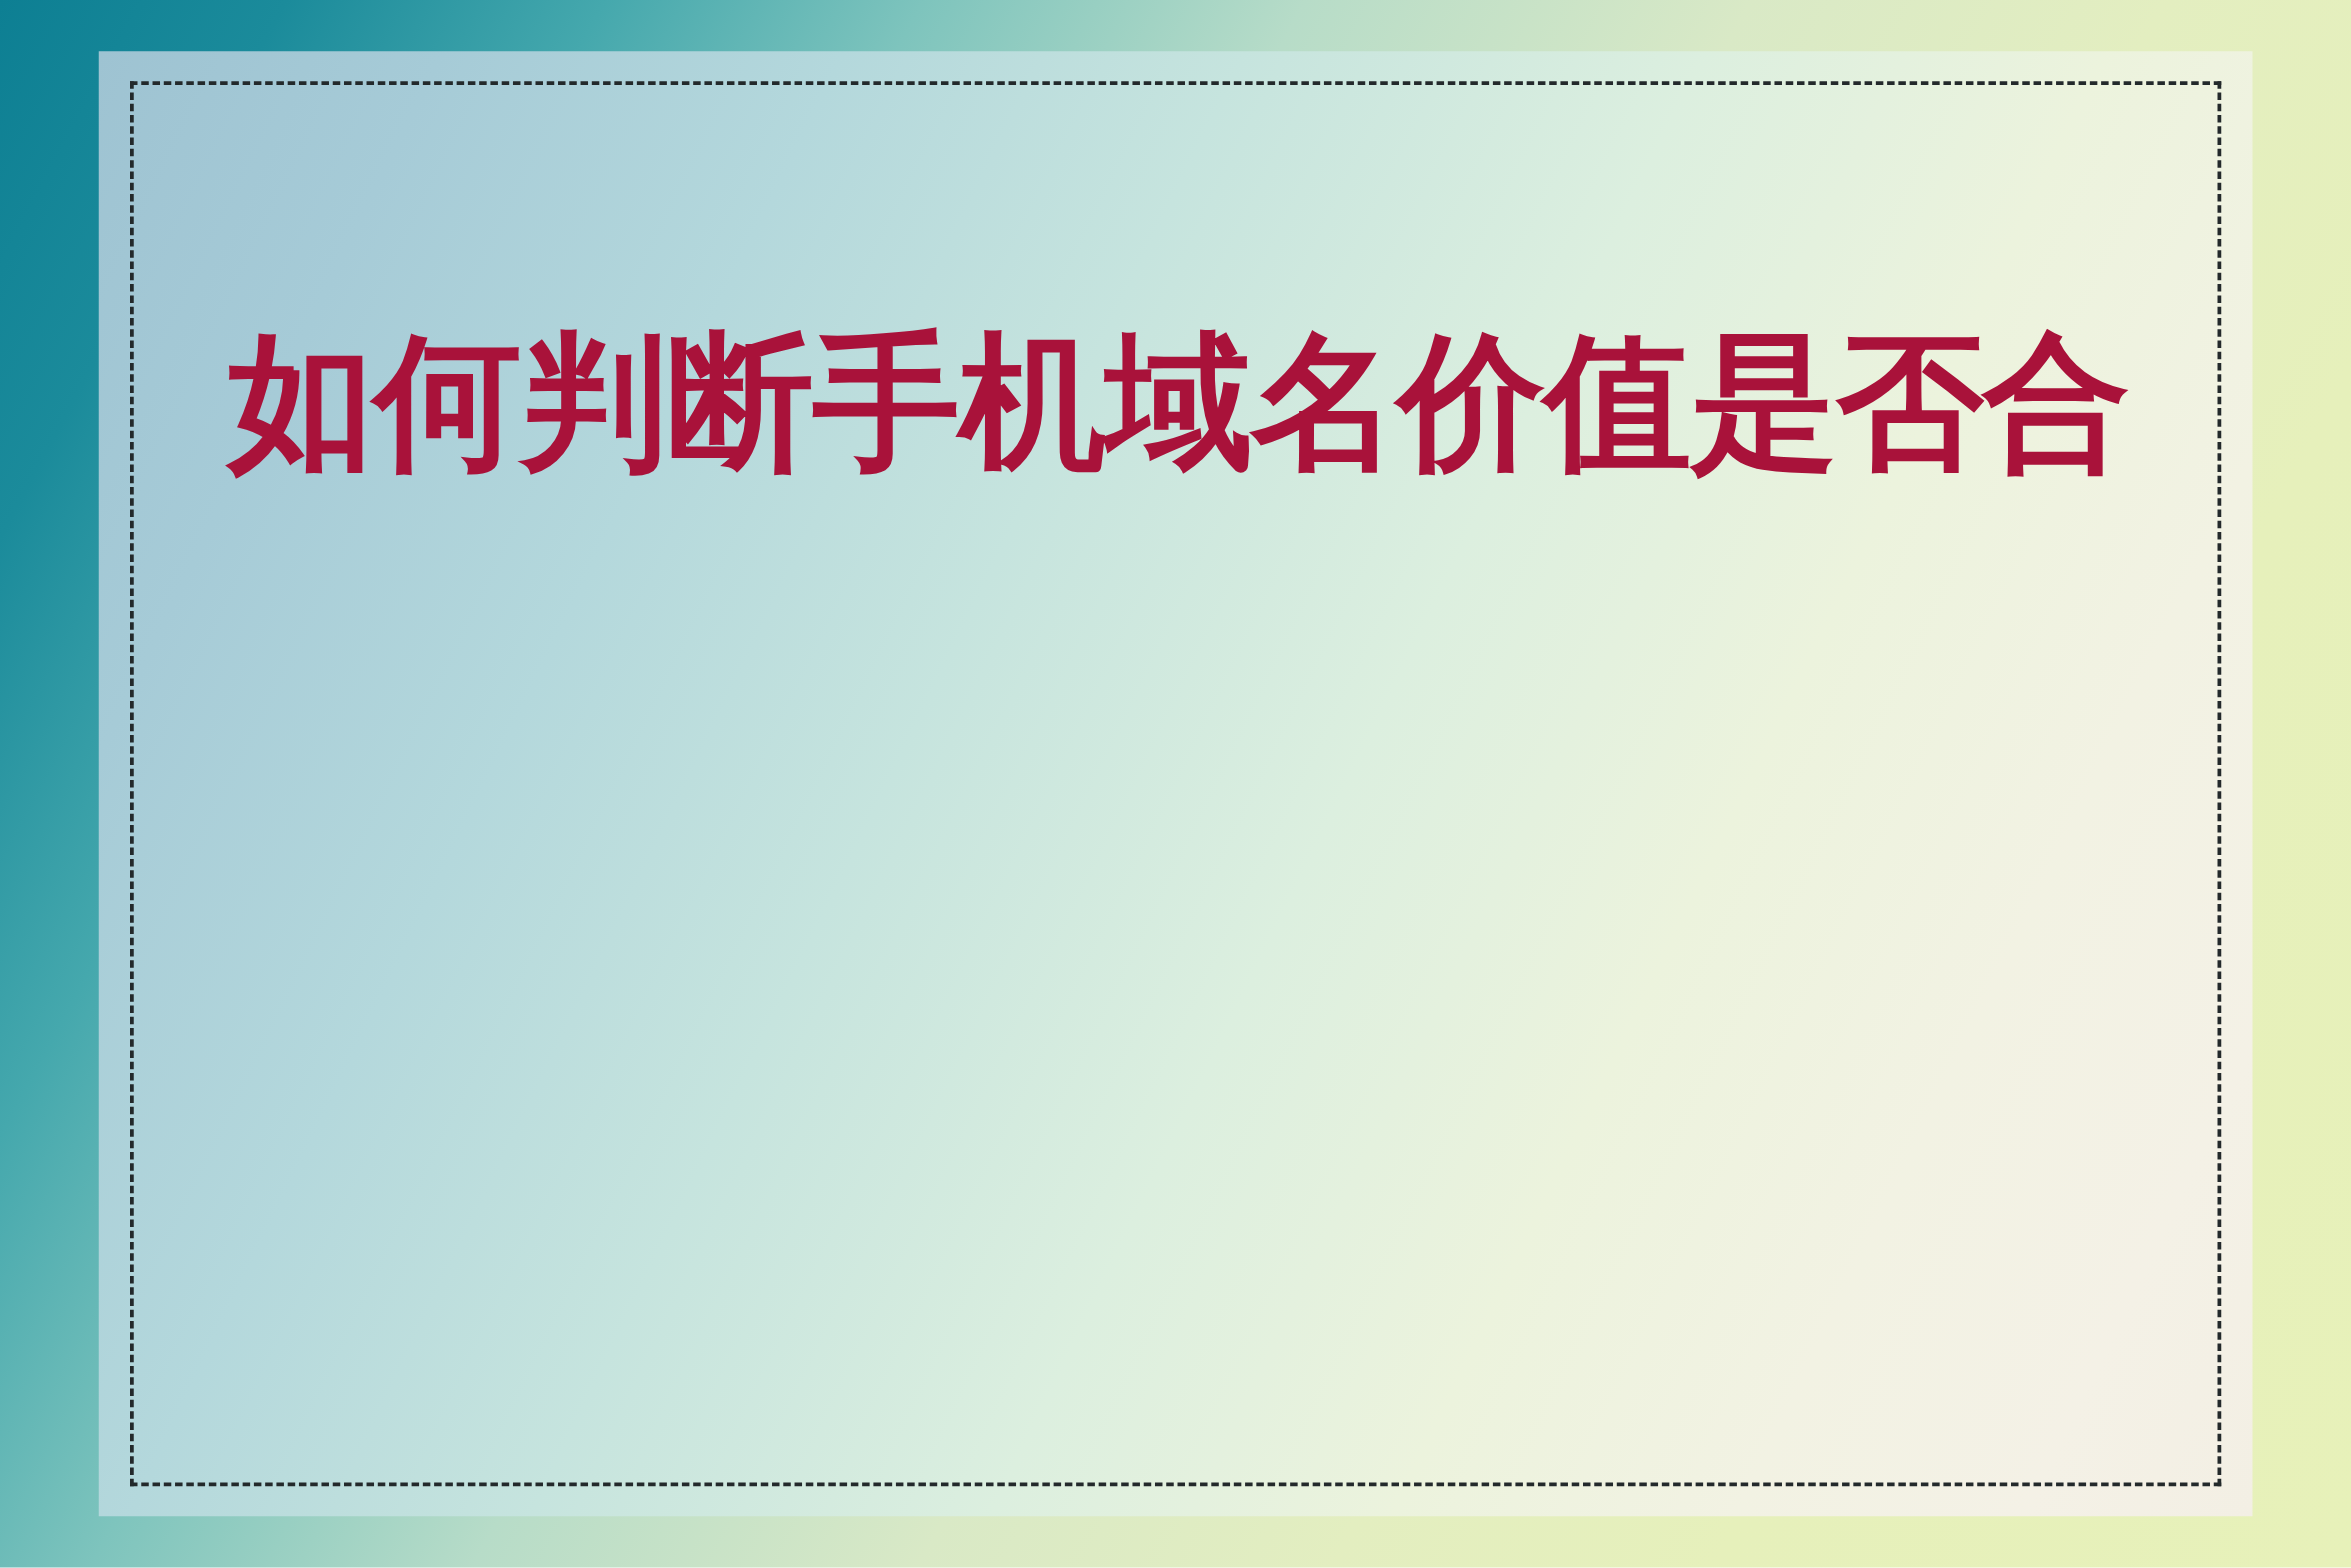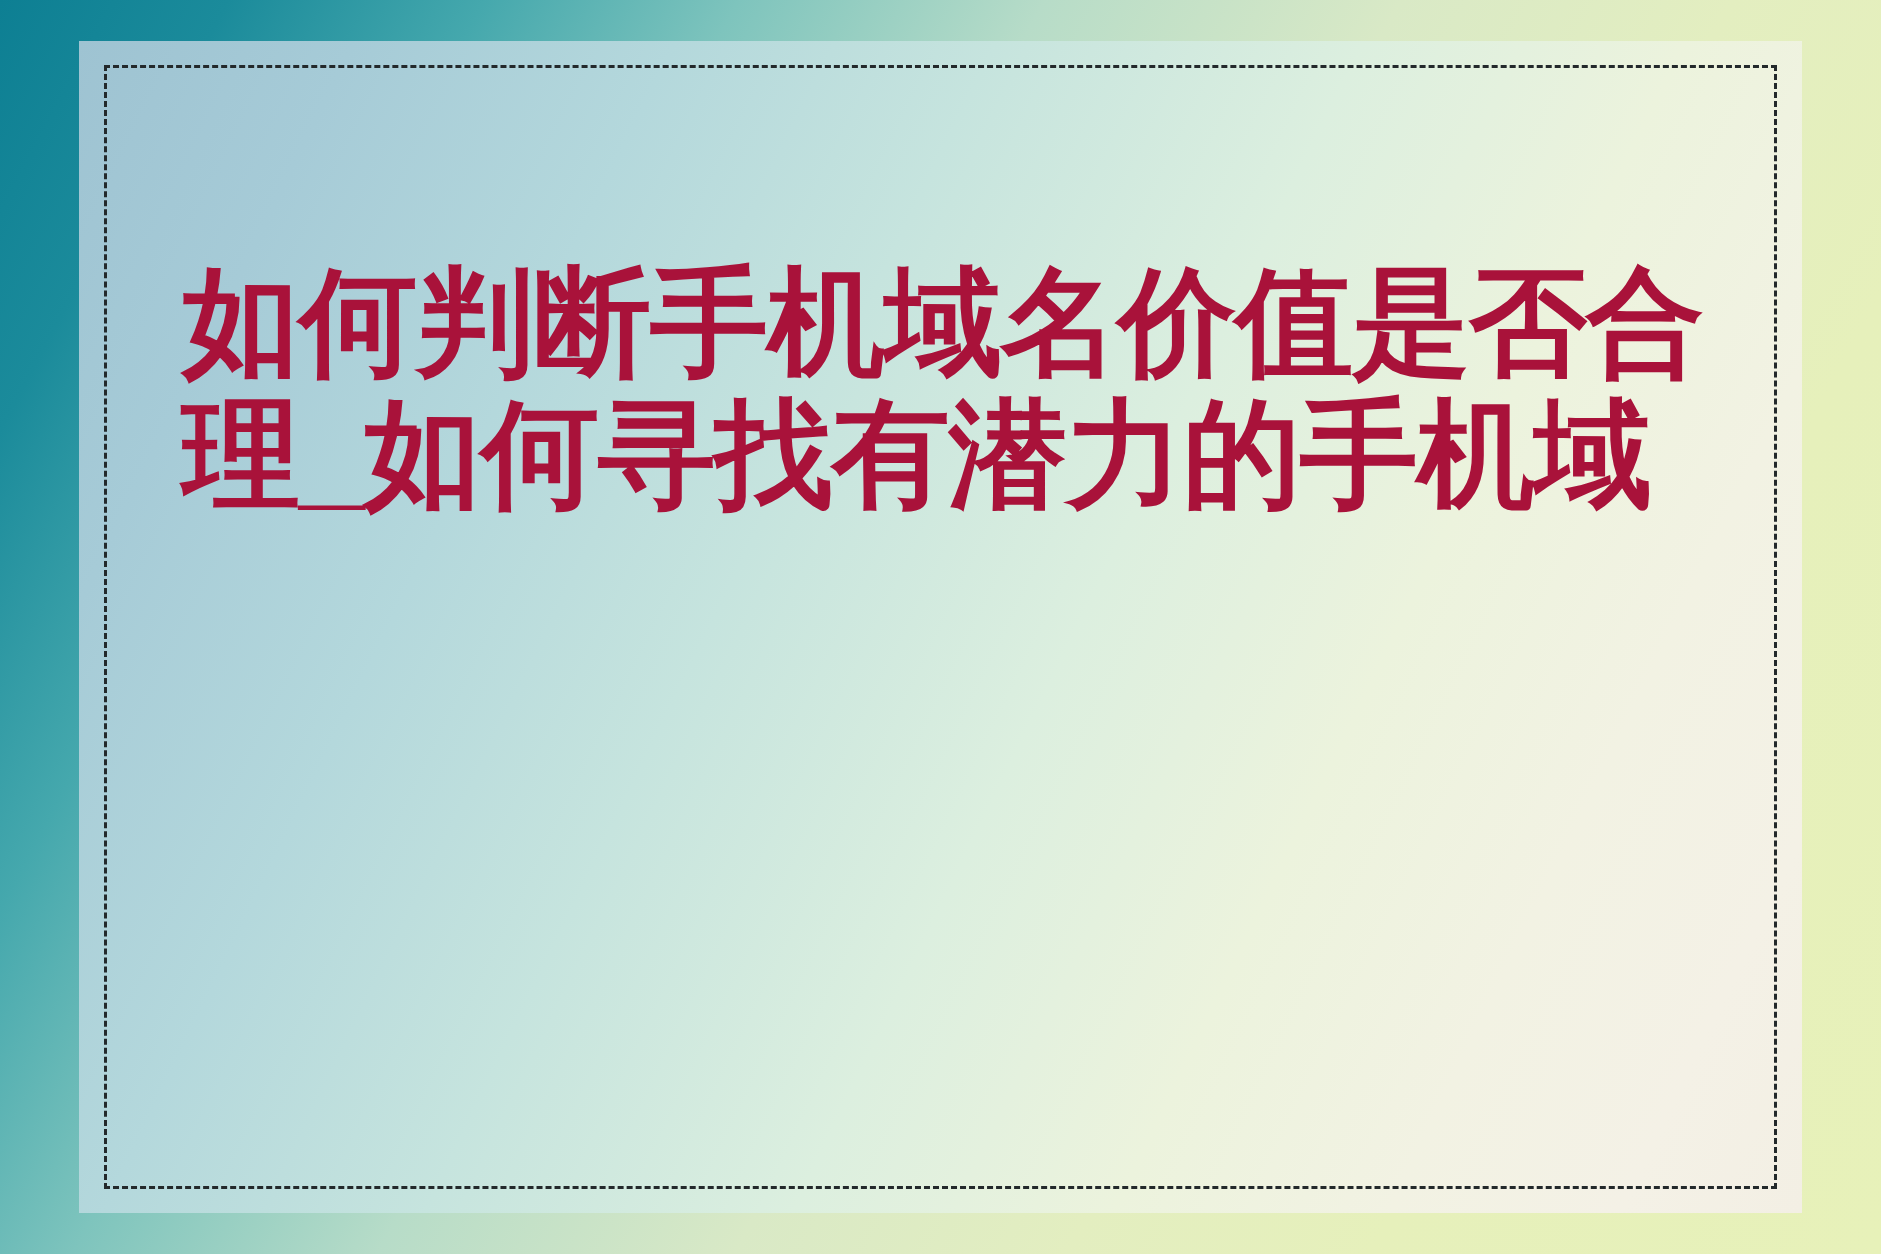--- a/index.html
+++ b/index.html
@@ -94,18 +94,17 @@
 <body>
 
 <div id="poster-canvas">
 
   <div id="inner-panel">
 
     <div id="dashed-frame"></div>
 
     <div id="headline-block">
       <span class="headline-line">如何判断手机域名价值是否合</span>
-      <span class="headline-line">理_如何寻找有潜力的手机域</span>
     </div>
 
   </div>
 
 </div>
 
 </body></html>

